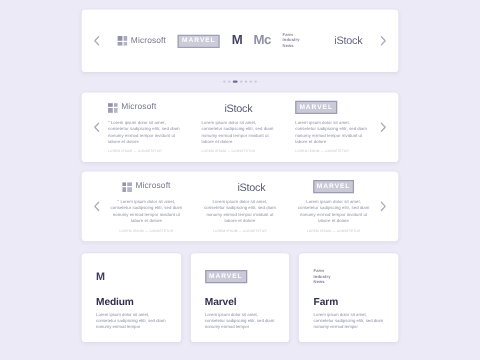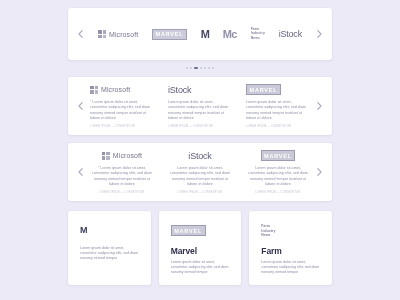--- a/index.html
+++ b/index.html
@@ -107,21 +107,21 @@
     display: block;
     font-size: 3.4px;
     line-height: 3.6px;
     color: #7e7e96;
     font-weight: bold;
     letter-spacing: .1px;
     font-family: "Liberation Sans", sans-serif;
   }
 
   
-  .istock { font-size: 9px; color: #5c5c78; letter-spacing: -.2px; }
+  .istock { font-size: 9px; color: #5c5c78; letter-spacing: -.2px; margin-left: 19px; }
 
   
   .dots {
     display: flex; align-items: center; justify-content: center;
     gap: 2px;
     margin-top: 7px;
   }
   .dots i {
     display: block;
     width: 2px; height: 2px;
@@ -358,20 +358,21 @@
         </svg>
     </div>
   </div>
 
   <div class="feature-row">
 
     <div class="card feature">
       <div class="flogo">
         <span class="medium-mark small">M</span>
       </div>
+      <h3>Medium</h3>
       <p>Lorem ipsum dolor sit amet, consetetur sadipscing elitr, sed diam nonumy eirmod tempor</p>
     </div>
 
     <div class="card feature">
       <div class="flogo">
         <span class="marvel">MARVEL</span>
       </div>
       <h3>Marvel</h3>
       <p>Lorem ipsum dolor sit amet, consetetur sadipscing elitr, sed diam nonumy eirmod tempor</p>
     </div>

